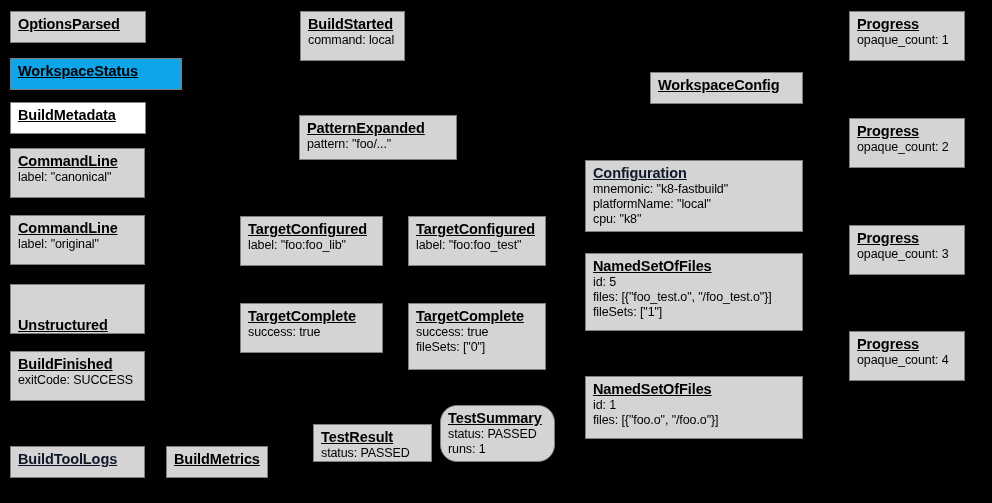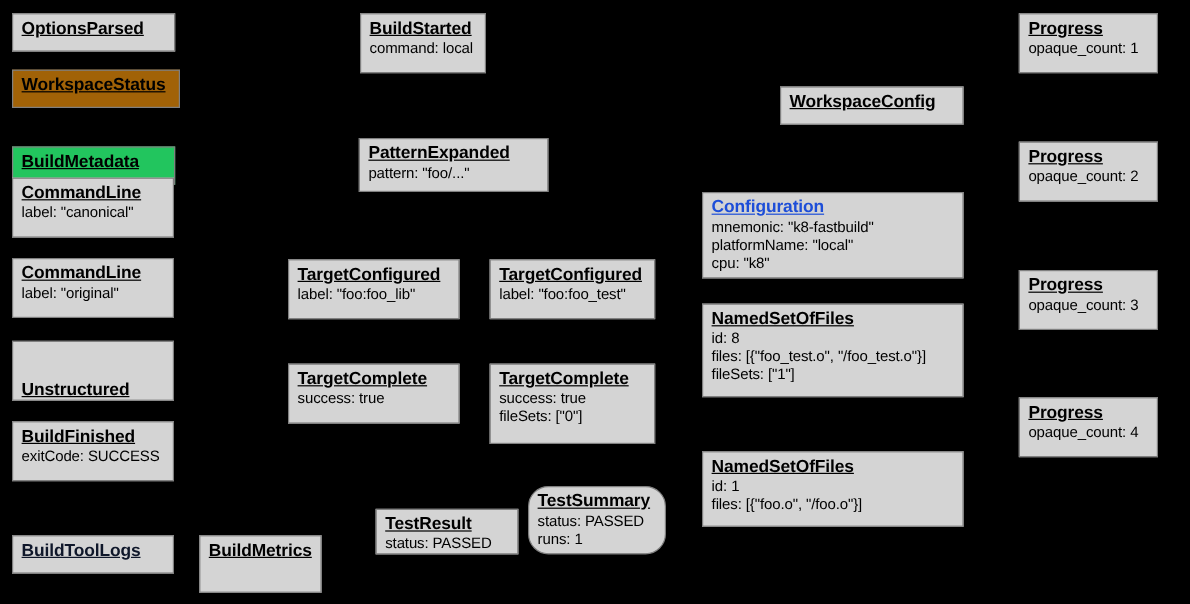--- a/index.html
+++ b/index.html
@@ -49,43 +49,43 @@
       <div class="node-title" style="color: rgb(0, 0, 0);">OptionsParsed</div>
     </div>
     <div class="node" style="left: 300px; top: 11px; width: 105px; height: 50px; background: rgb(212, 212, 212); border-color: rgb(128, 128, 128);">
       <div class="node-title" style="color: rgb(0, 0, 0);">BuildStarted</div>
       <div class="node-field" style="color: rgb(0, 0, 0);">command: local</div>
     </div>
     <div class="node" style="left: 849px; top: 11px; width: 116px; height: 50px; background: rgb(212, 212, 212); border-color: rgb(128, 128, 128);">
       <div class="node-title" style="color: rgb(0, 0, 0);">Progress</div>
       <div class="node-field" style="color: rgb(0, 0, 0);">opaque_count: 1</div>
     </div>
-    <div class="node" style="left: 10px; top: 58px; width: 140px; height: 32px; background: #a16207; border-color: rgb(128, 128, 128);">
+    <div class="node" style="left: 10px; top: 58px; width: 172px; height: 32px; background: #0ea5e9; border-color: rgb(128, 128, 128);">
       <div class="node-title" style="color: rgb(0, 0, 0);">WorkspaceStatus</div>
     </div>
     <div class="node" style="left: 650px; top: 72px; width: 153px; height: 32px; background: rgb(212, 212, 212); border-color: rgb(128, 128, 128);">
       <div class="node-title" style="color: rgb(0, 0, 0);">WorkspaceConfig</div>
     </div>
-    <div class="node" style="left: 10px; top: 102px; width: 136px; height: 32px; background: #22c55e; border-color: rgb(128, 128, 128); margin-top: 20px;">
+    <div class="node" style="left: 10px; top: 102px; width: 136px; height: 32px; background: #ffffff; border-color: rgb(128, 128, 128);">
       <div class="node-title" style="color: rgb(0, 0, 0);">BuildMetadata</div>
     </div>
     <div class="node" style="left: 299px; top: 115px; width: 158px; height: 45px; background: rgb(212, 212, 212); border-color: rgb(128, 128, 128);">
       <div class="node-title" style="color: rgb(0, 0, 0);">PatternExpanded</div>
       <div class="node-field" style="color: rgb(0, 0, 0);">pattern: "foo/..."</div>
     </div>
     <div class="node" style="left: 849px; top: 118px; width: 116px; height: 50px; background: rgb(212, 212, 212); border-color: rgb(128, 128, 128);">
       <div class="node-title" style="color: rgb(0, 0, 0);">Progress</div>
       <div class="node-field" style="color: rgb(0, 0, 0);">opaque_count: 2</div>
     </div>
     <div class="node" style="left: 10px; top: 148px; width: 135px; height: 50px; background: rgb(212, 212, 212); border-color: rgb(128, 128, 128);">
       <div class="node-title" style="color: rgb(0, 0, 0);">CommandLine</div>
       <div class="node-field" style="color: rgb(0, 0, 0);">label: "canonical"</div>
     </div>
     <div class="node" style="left: 585px; top: 160px; width: 218px; height: 72px; background: rgb(212, 212, 212); border-color: rgb(128, 128, 128);">
-      <div class="node-title" style="color: #1d4ed8;">Configuration</div>
+      <div class="node-title" style="color: #0f172a;">Configuration</div>
       <div class="node-field" style="color: rgb(0, 0, 0);">mnemonic: "k8-fastbuild"</div>
       <div class="node-field" style="color: rgb(0, 0, 0);">platformName: "local"</div>
       <div class="node-field" style="color: rgb(0, 0, 0);">cpu: "k8"</div>
     </div>
     <div class="node" style="left: 10px; top: 215px; width: 135px; height: 50px; background: rgb(212, 212, 212); border-color: rgb(128, 128, 128);">
       <div class="node-title" style="color: rgb(0, 0, 0);">CommandLine</div>
       <div class="node-field" style="color: rgb(0, 0, 0);">label: "original"</div>
     </div>
     <div class="node" style="left: 240px; top: 216px; width: 143px; height: 50px; background: rgb(212, 212, 212); border-color: rgb(128, 128, 128);">
       <div class="node-title" style="color: rgb(0, 0, 0);">TargetConfigured</div>
@@ -94,21 +94,21 @@
     <div class="node" style="left: 408px; top: 216px; width: 138px; height: 50px; background: rgb(212, 212, 212); border-color: rgb(128, 128, 128);">
       <div class="node-title" style="color: rgb(0, 0, 0);">TargetConfigured</div>
       <div class="node-field" style="color: rgb(0, 0, 0);">label: "foo:foo_test"</div>
     </div>
     <div class="node" style="left: 849px; top: 225px; width: 116px; height: 50px; background: rgb(212, 212, 212); border-color: rgb(128, 128, 128);">
       <div class="node-title" style="color: rgb(0, 0, 0);">Progress</div>
       <div class="node-field" style="color: rgb(0, 0, 0);">opaque_count: 3</div>
     </div>
     <div class="node" style="left: 585px; top: 253px; width: 218px; height: 78px; background: rgb(212, 212, 212); border-color: rgb(128, 128, 128);">
       <div class="node-title" style="color: rgb(0, 0, 0);">NamedSetOfFiles</div>
-      <div class="node-field" style="color: rgb(0, 0, 0);">id: 8</div>
+      <div class="node-field" style="color: rgb(0, 0, 0);">id: 5</div>
       <div class="node-field" style="color: rgb(0, 0, 0);">files: [{"foo_test.o", "/foo_test.o"}]</div>
       <div class="node-field" style="color: rgb(0, 0, 0);">fileSets: ["1"]</div>
     </div>
     <div class="node" style="left: 10px; top: 284px; width: 135px; height: 50px; background: rgb(212, 212, 212); border-color: rgb(128, 128, 128);">
       <div class="node-title" style="color: rgb(0, 0, 0); white-space: normal; margin-top: 28px;">Unstructured CommandLine</div>
     </div>
     <div class="node" style="left: 240px; top: 303px; width: 143px; height: 50px; background: rgb(212, 212, 212); border-color: rgb(128, 128, 128);">
       <div class="node-title" style="color: rgb(0, 0, 0);">TargetComplete</div>
       <div class="node-field" style="color: rgb(0, 0, 0);">success: true</div>
     </div>
@@ -135,16 +135,16 @@
       <div class="node-field" style="color: rgb(0, 0, 0);">status: PASSED</div>
       <div class="node-field" style="color: rgb(0, 0, 0);">runs: 1</div>
     </div>
     <div class="node" style="left: 313px; top: 424px; width: 119px; height: 38px; background: rgb(212, 212, 212); border-color: rgb(128, 128, 128);">
       <div class="node-title" style="color: #000000;">TestResult</div>
       <div class="node-field" style="color: rgb(0, 0, 0);">status: PASSED</div>
     </div>
     <div class="node" style="left: 10px; top: 446px; width: 135px; height: 32px; background: rgb(212, 212, 212); border-color: rgb(128, 128, 128);">
       <div class="node-title" style="color: #0f172a;">BuildToolLogs</div>
     </div>
-    <div class="node" style="left: 166px; top: 446px; width: 102px; height: 48px; background: rgb(212, 212, 212); border-color: rgb(128, 128, 128);">
+    <div class="node" style="left: 166px; top: 446px; width: 102px; height: 32px; background: rgb(212, 212, 212); border-color: rgb(128, 128, 128);">
       <div class="node-title" style="color: rgb(0, 0, 0);">BuildMetrics</div>
     </div>
   </div>
 
 </body></html>

